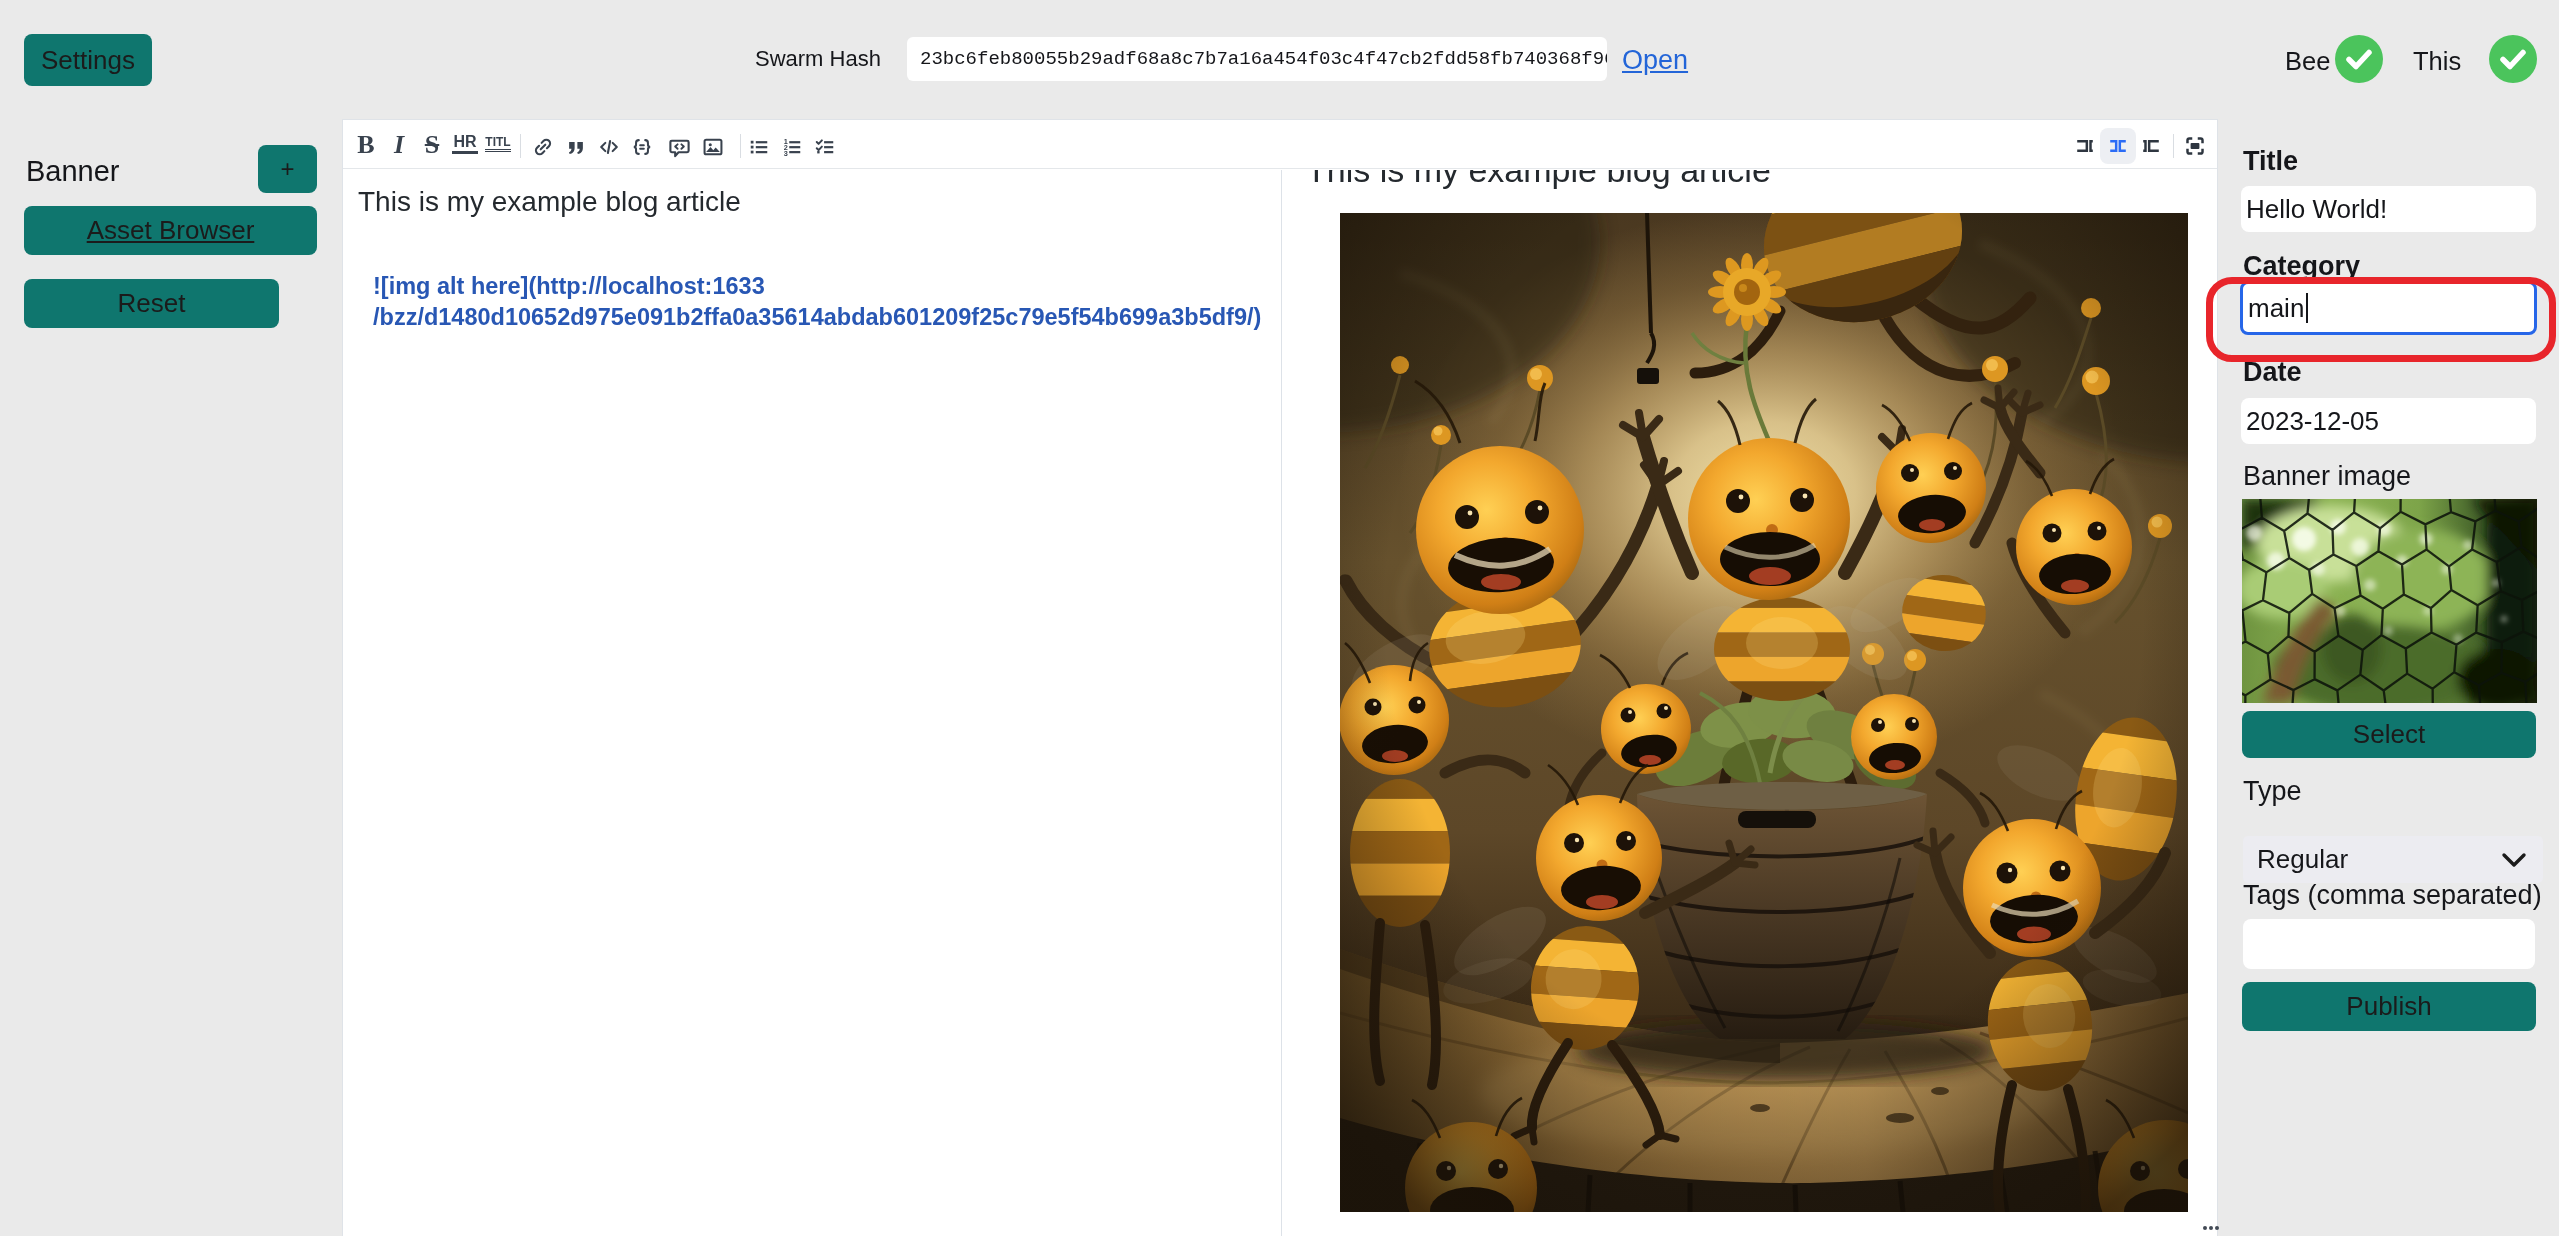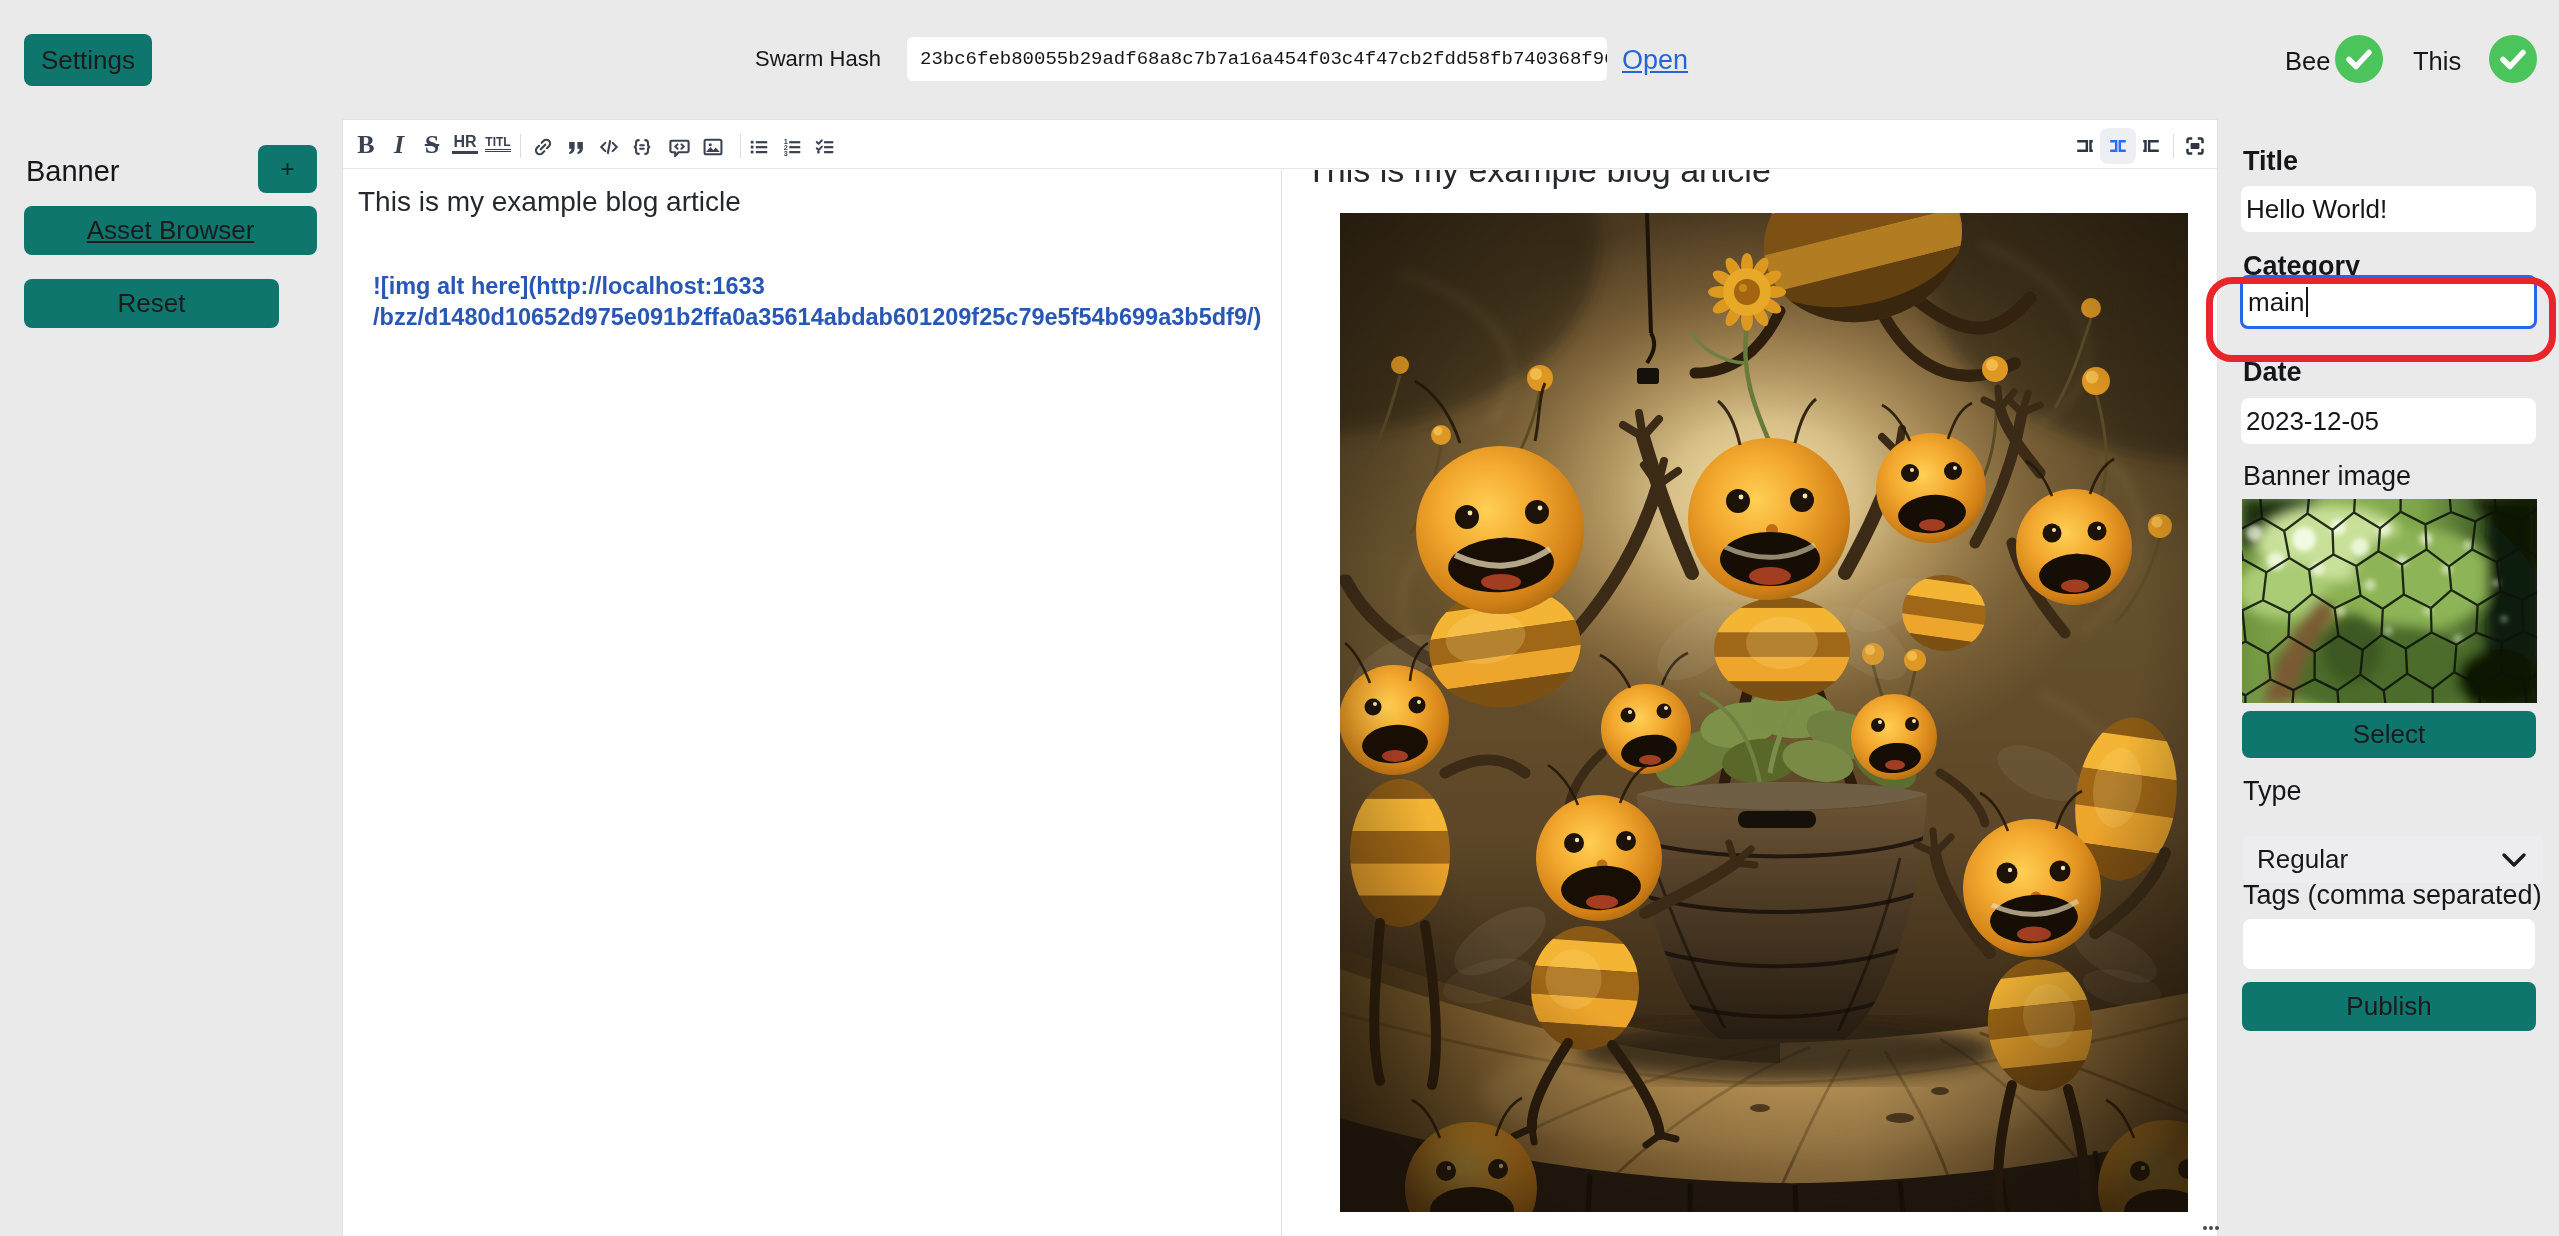--- a/index.html
+++ b/index.html
@@ -576,21 +576,21 @@
     <div style="width:4px;height:4px;border-radius:50%;background:#434a55;"></div>
     <div style="width:4px;height:4px;border-radius:50%;background:#434a55;"></div>
     <div style="width:4px;height:4px;border-radius:50%;background:#434a55;"></div>
   </div>
 </div>
 
 <div class="lbl" style="left:2243px; top:146px; font-weight:700;">Title</div>
 <div class="inp" style="left:2241px; top:186px; width:295px; height:46px;">Hello World!</div>
 
 <div class="lbl" style="left:2243px; top:251px; font-weight:700;">Category</div>
-<div class="inp" style="left:2240px; top:275px; width:297px; height:54px; border:3px solid #2666e8;">main<span style="display:inline-block;width:2px;height:30px;background:#15161a;margin-left:2px;"></span></div>
+<div class="inp" style="left:2240px; top:281px; width:297px; height:54px; border:3px solid #2666e8;">main<span style="display:inline-block;width:2px;height:30px;background:#15161a;margin-left:2px;"></span></div>
 
 <div class="lbl" style="left:2243px; top:357px; font-weight:700;">Date</div>
 <div class="inp" style="left:2241px; top:398px; width:295px; height:46px;">2023-12-05</div>
 
 <div class="lbl" style="left:2243px; top:461px;">Banner image</div>
 <div class="abs" style="left:2242px; top:499px; width:295px; height:204px;" id="banner">
 <svg width="295" height="204" viewBox="0 0 295 204">
   <defs>
     <linearGradient id="bg1" x1="0" y1="0" x2="1" y2="0">
       <stop offset="0" stop-color="#6f9440"></stop>

